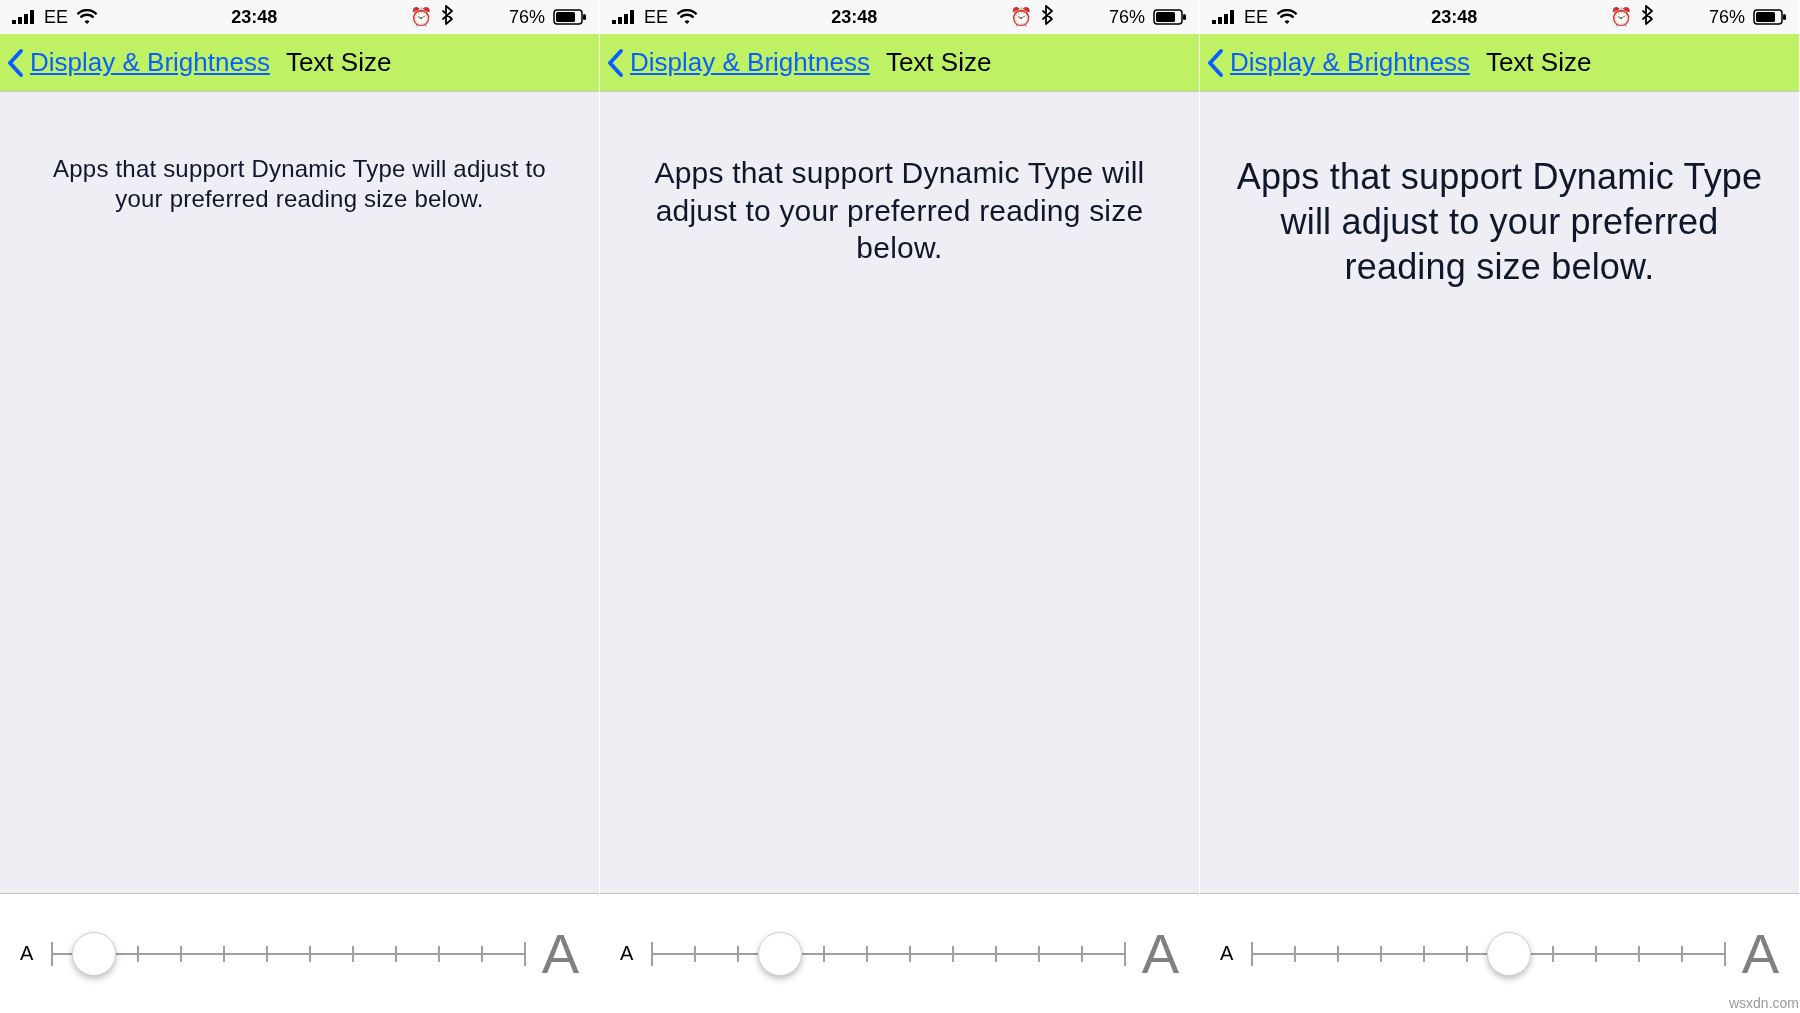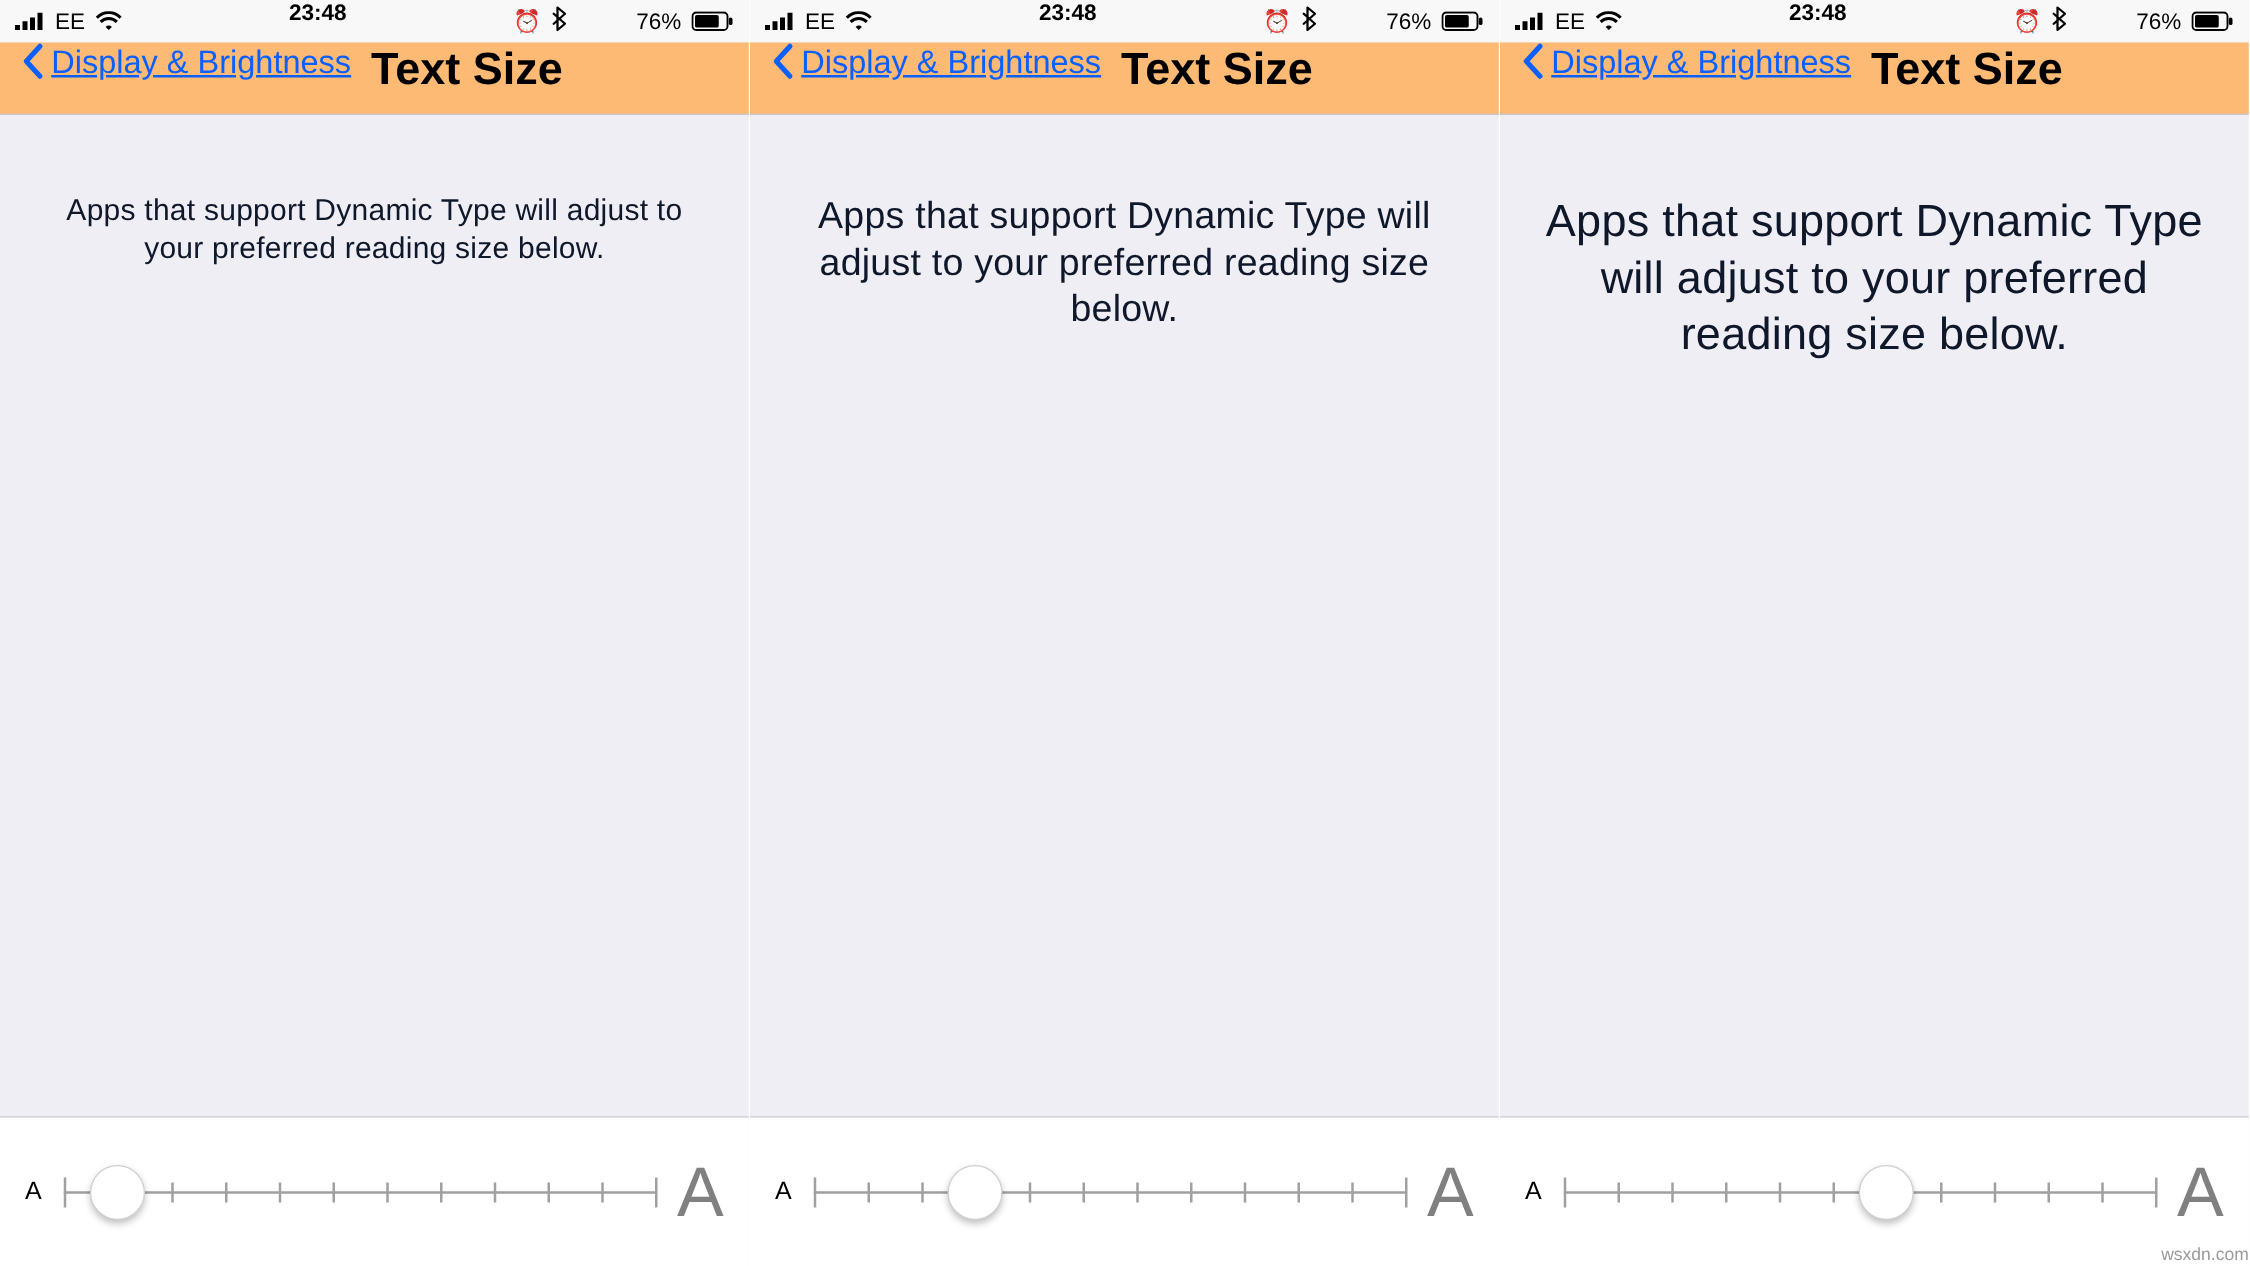--- a/index.html
+++ b/index.html
@@ -17,55 +17,56 @@
     display:flex;
     flex-direction:column;
     border-right:1px solid #ffffff;
   }
 
   
   .status-bar {
     height:34px;
     background:#f8f8f9;
     display:flex;
+    align-items:center;
     justify-content:space-between;
     padding:0 12px;
     font-size:18px;
     font-weight:500;
     color:#000;
   }
   .status-left, .status-right { display:flex; align-items:center; gap:8px; }
   .status-center { font-weight:700; }
   .signal-icon svg, .wifi-icon svg, .battery-icon svg { display:block; }
   .carrier { font-size:18px; }
   .icon-glyph { font-size:18px; }
   .batt-pct { font-size:18px;margin-left:48px; }
 
   
   .nav-bar {
     height:58px;
-    background:#fdba74;
+    background:#bef264;
     border-bottom:1px solid #c7c6cc;
     display:flex;
-    align-items:flex-start;
-    padding:0 17px;
+    align-items:center;
+    padding:0 6px;
     gap:4px;
     font-size:26px;
   }
   .back-chevron svg { display:block; }
   .back-link {
     color:#0a60ff;
     text-decoration:underline;
     font-size:26px;
     cursor:pointer;
   }
   .nav-title {
     margin-left:12px;
-    font-weight:700;
-    font-size:36px;
+    font-weight:400;
+    font-size:26px;
     color:#000;
   }
 
   
   .content {
     flex:1 1 auto;
     display:flex;
     flex-direction:column;
     align-items:flex-end;
     padding:62px 34px 0 34px;

